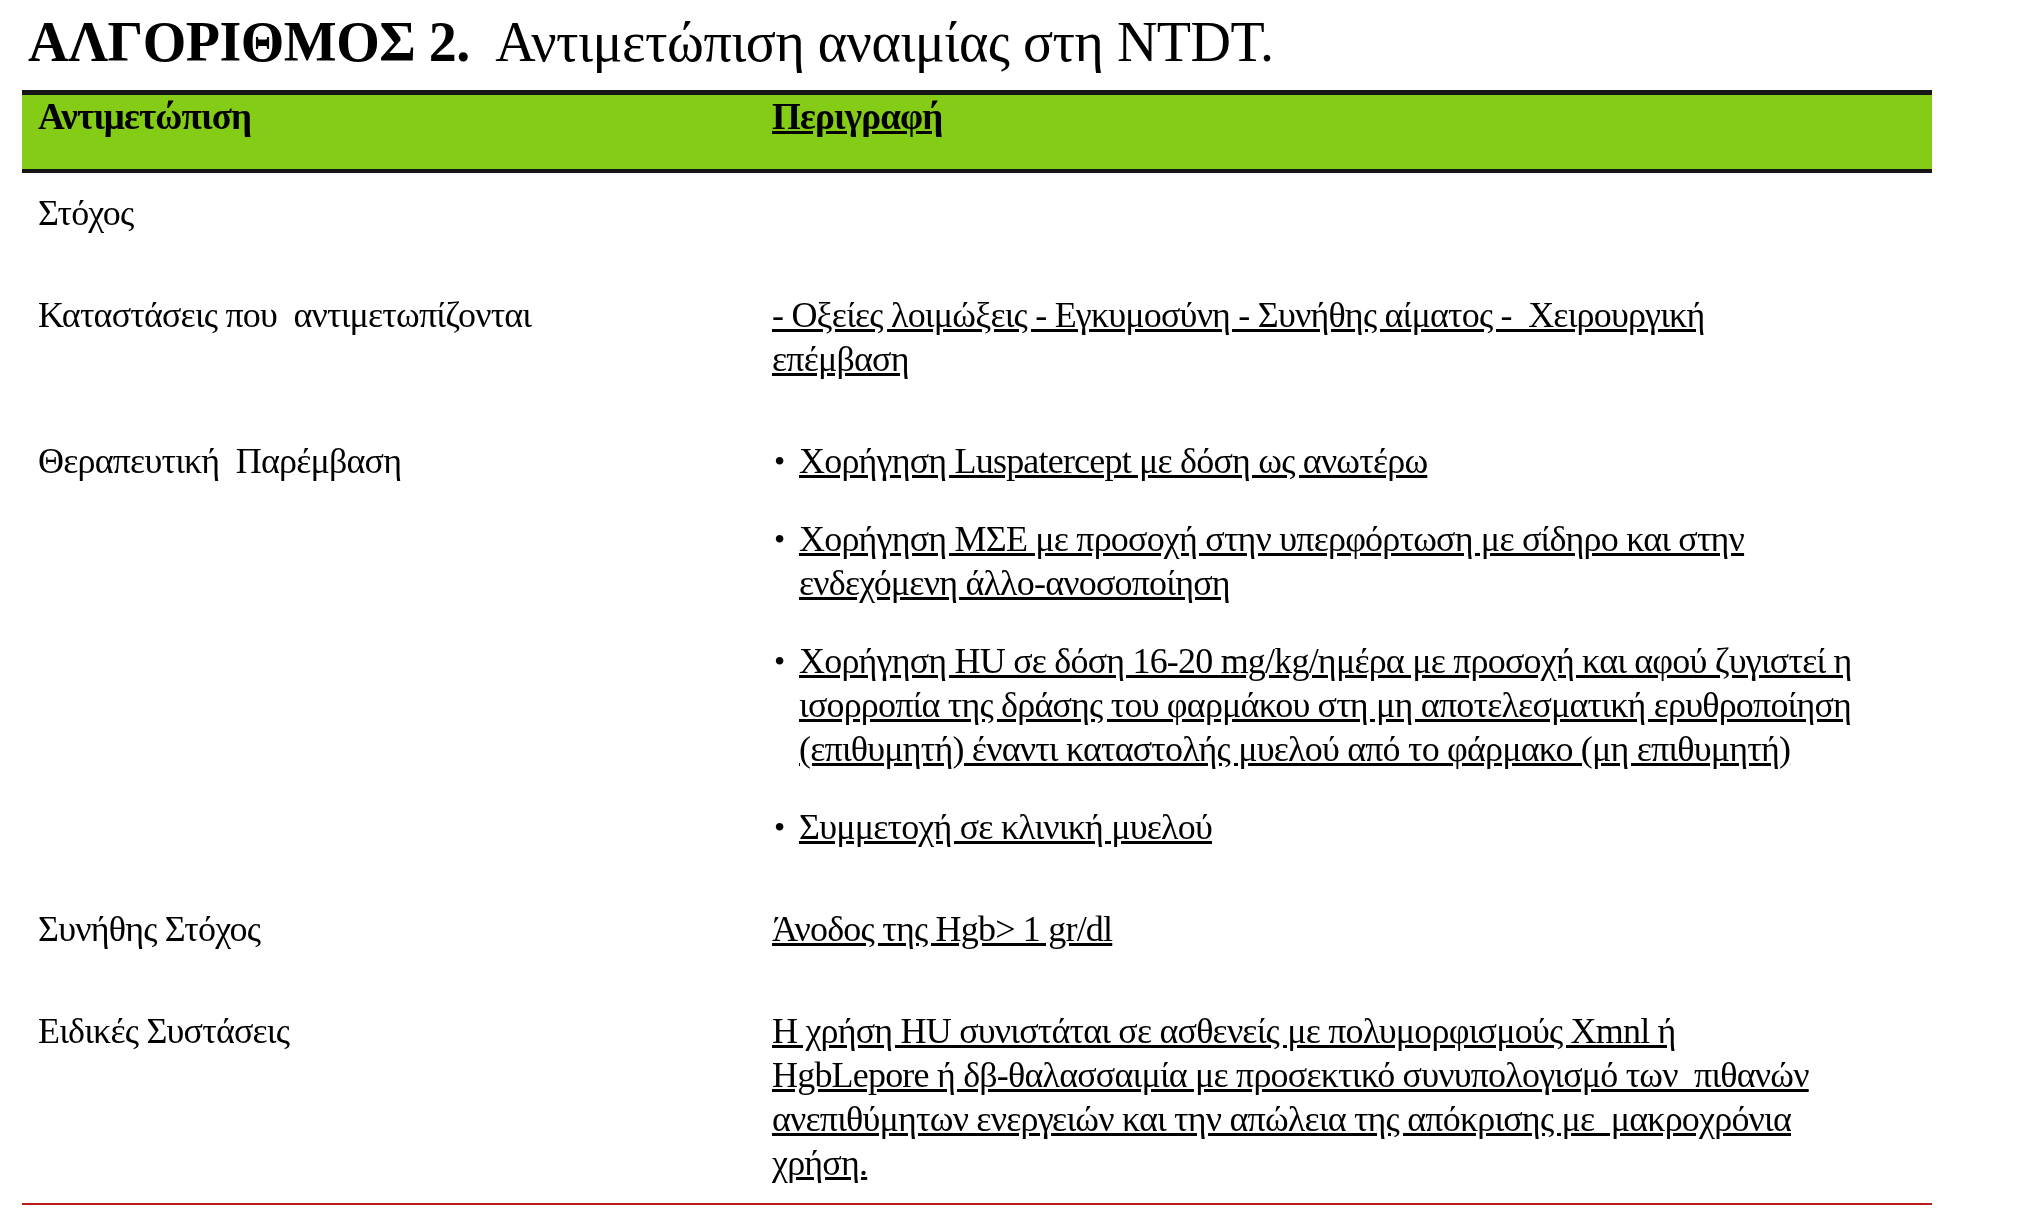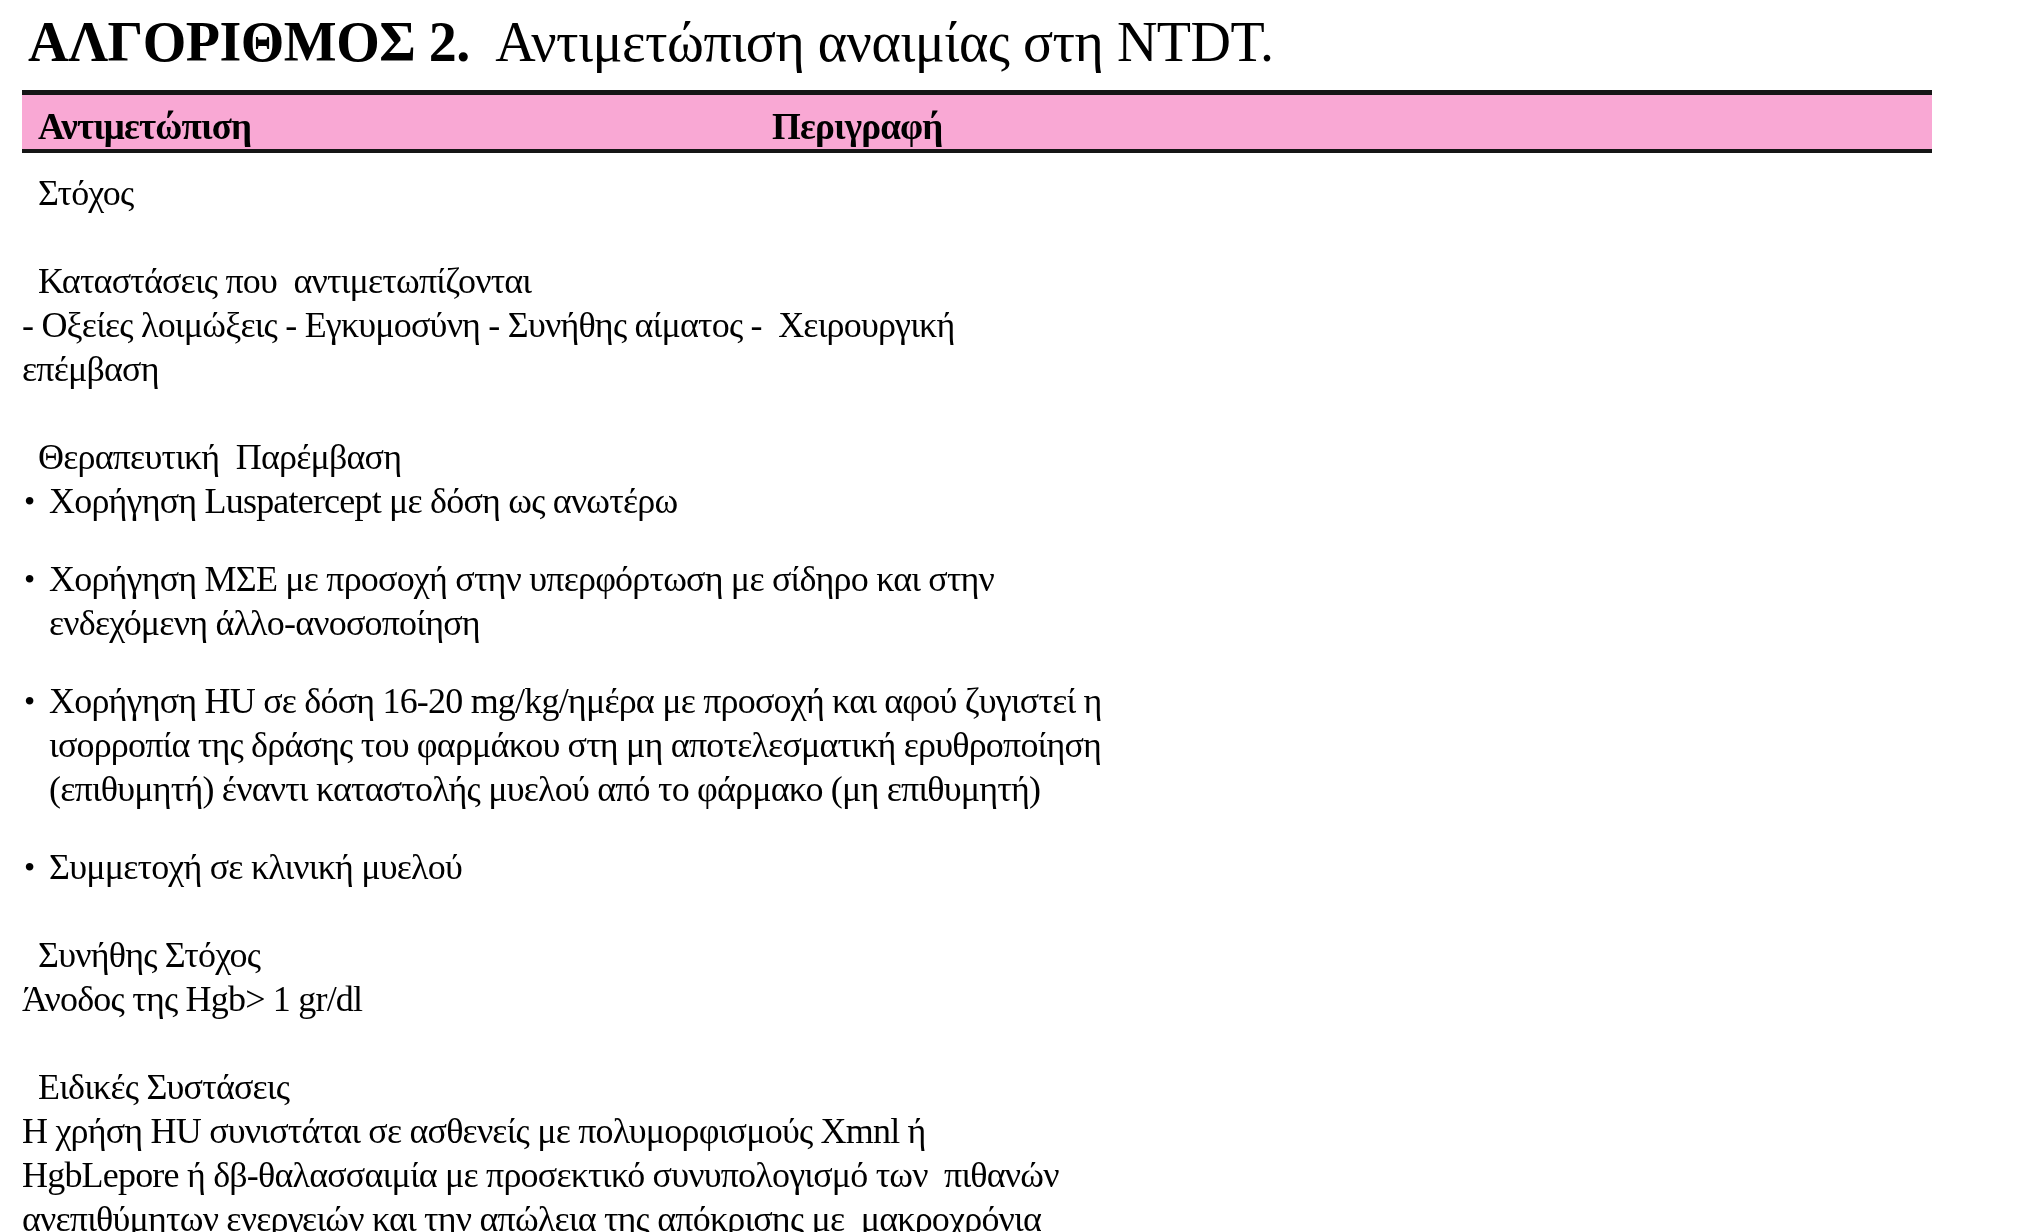--- a/index.html
+++ b/index.html
@@ -34,49 +34,50 @@
   .algo-table {
     margin-left: 22px;
     margin-top: 20px;
     width: 1910px;
     font-size: 36px;
     line-height: 44px;
     letter-spacing: -0.8px;
   }
   .thead {
     display: flex;
-    align-items: flex-end;
+    align-items: flex-start;
     box-sizing: border-box;
-    height: 63px;
-    background: #f9a8d4;
+    height: 83px;
+    background: #84cc16;
     border-top: 5px solid #161616;
     border-bottom: 4px solid #161616;
   }
   .col1 {
     flex: none;
     width: 750px;
     box-sizing: border-box;
     padding-left: 16px;
   }
   .col2 {
     flex: 1 1 auto;
     box-sizing: border-box;
     padding-right: 6px;
+    text-decoration: underline;
   }
   .th {
     font-weight: bold;
     font-size: 37px;
   }
   .tbody {
     padding-top: 18px;
     padding-bottom: 18px;
     border-bottom: 2px solid #b91c1c;
   }
   .trow { display: flex; align-items: flex-start; }
-  .trow + .trow { margin-top: 44px; flex-direction: column; }
+  .trow + .trow { margin-top: 58px; }
   .cell-text {
     white-space: pre-wrap;
     text-align: left;
   }
   ul.bullets {
     list-style: none;
     margin: 0;
     padding: 0;
   }
   ul.bullets li {

